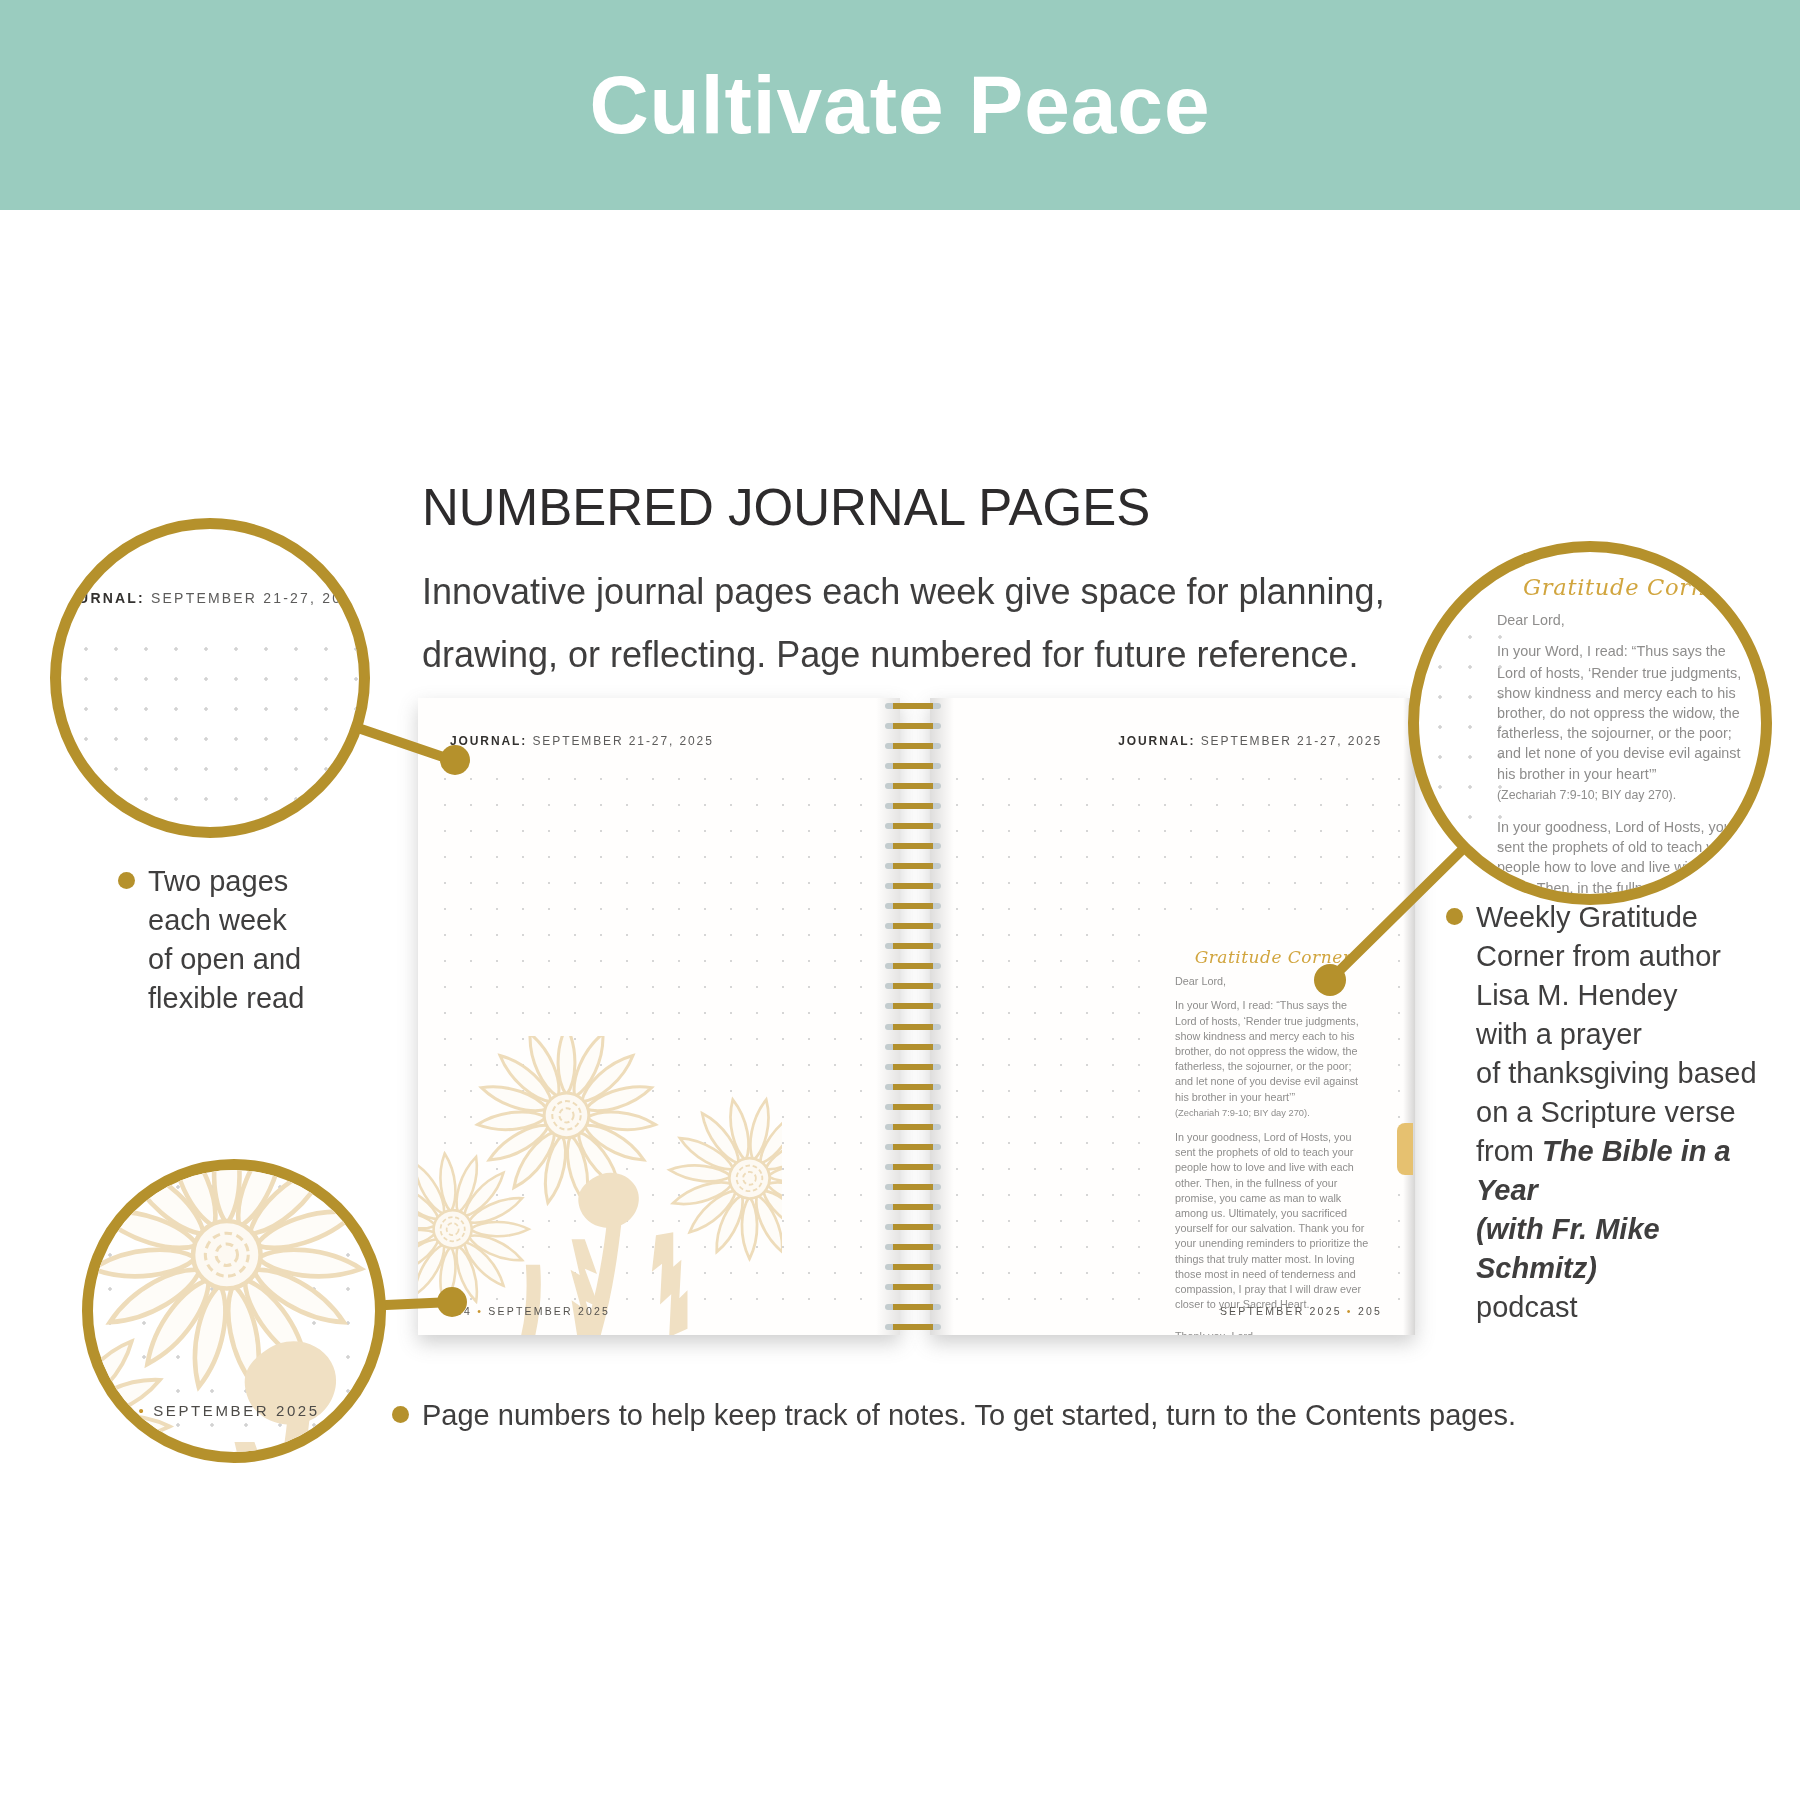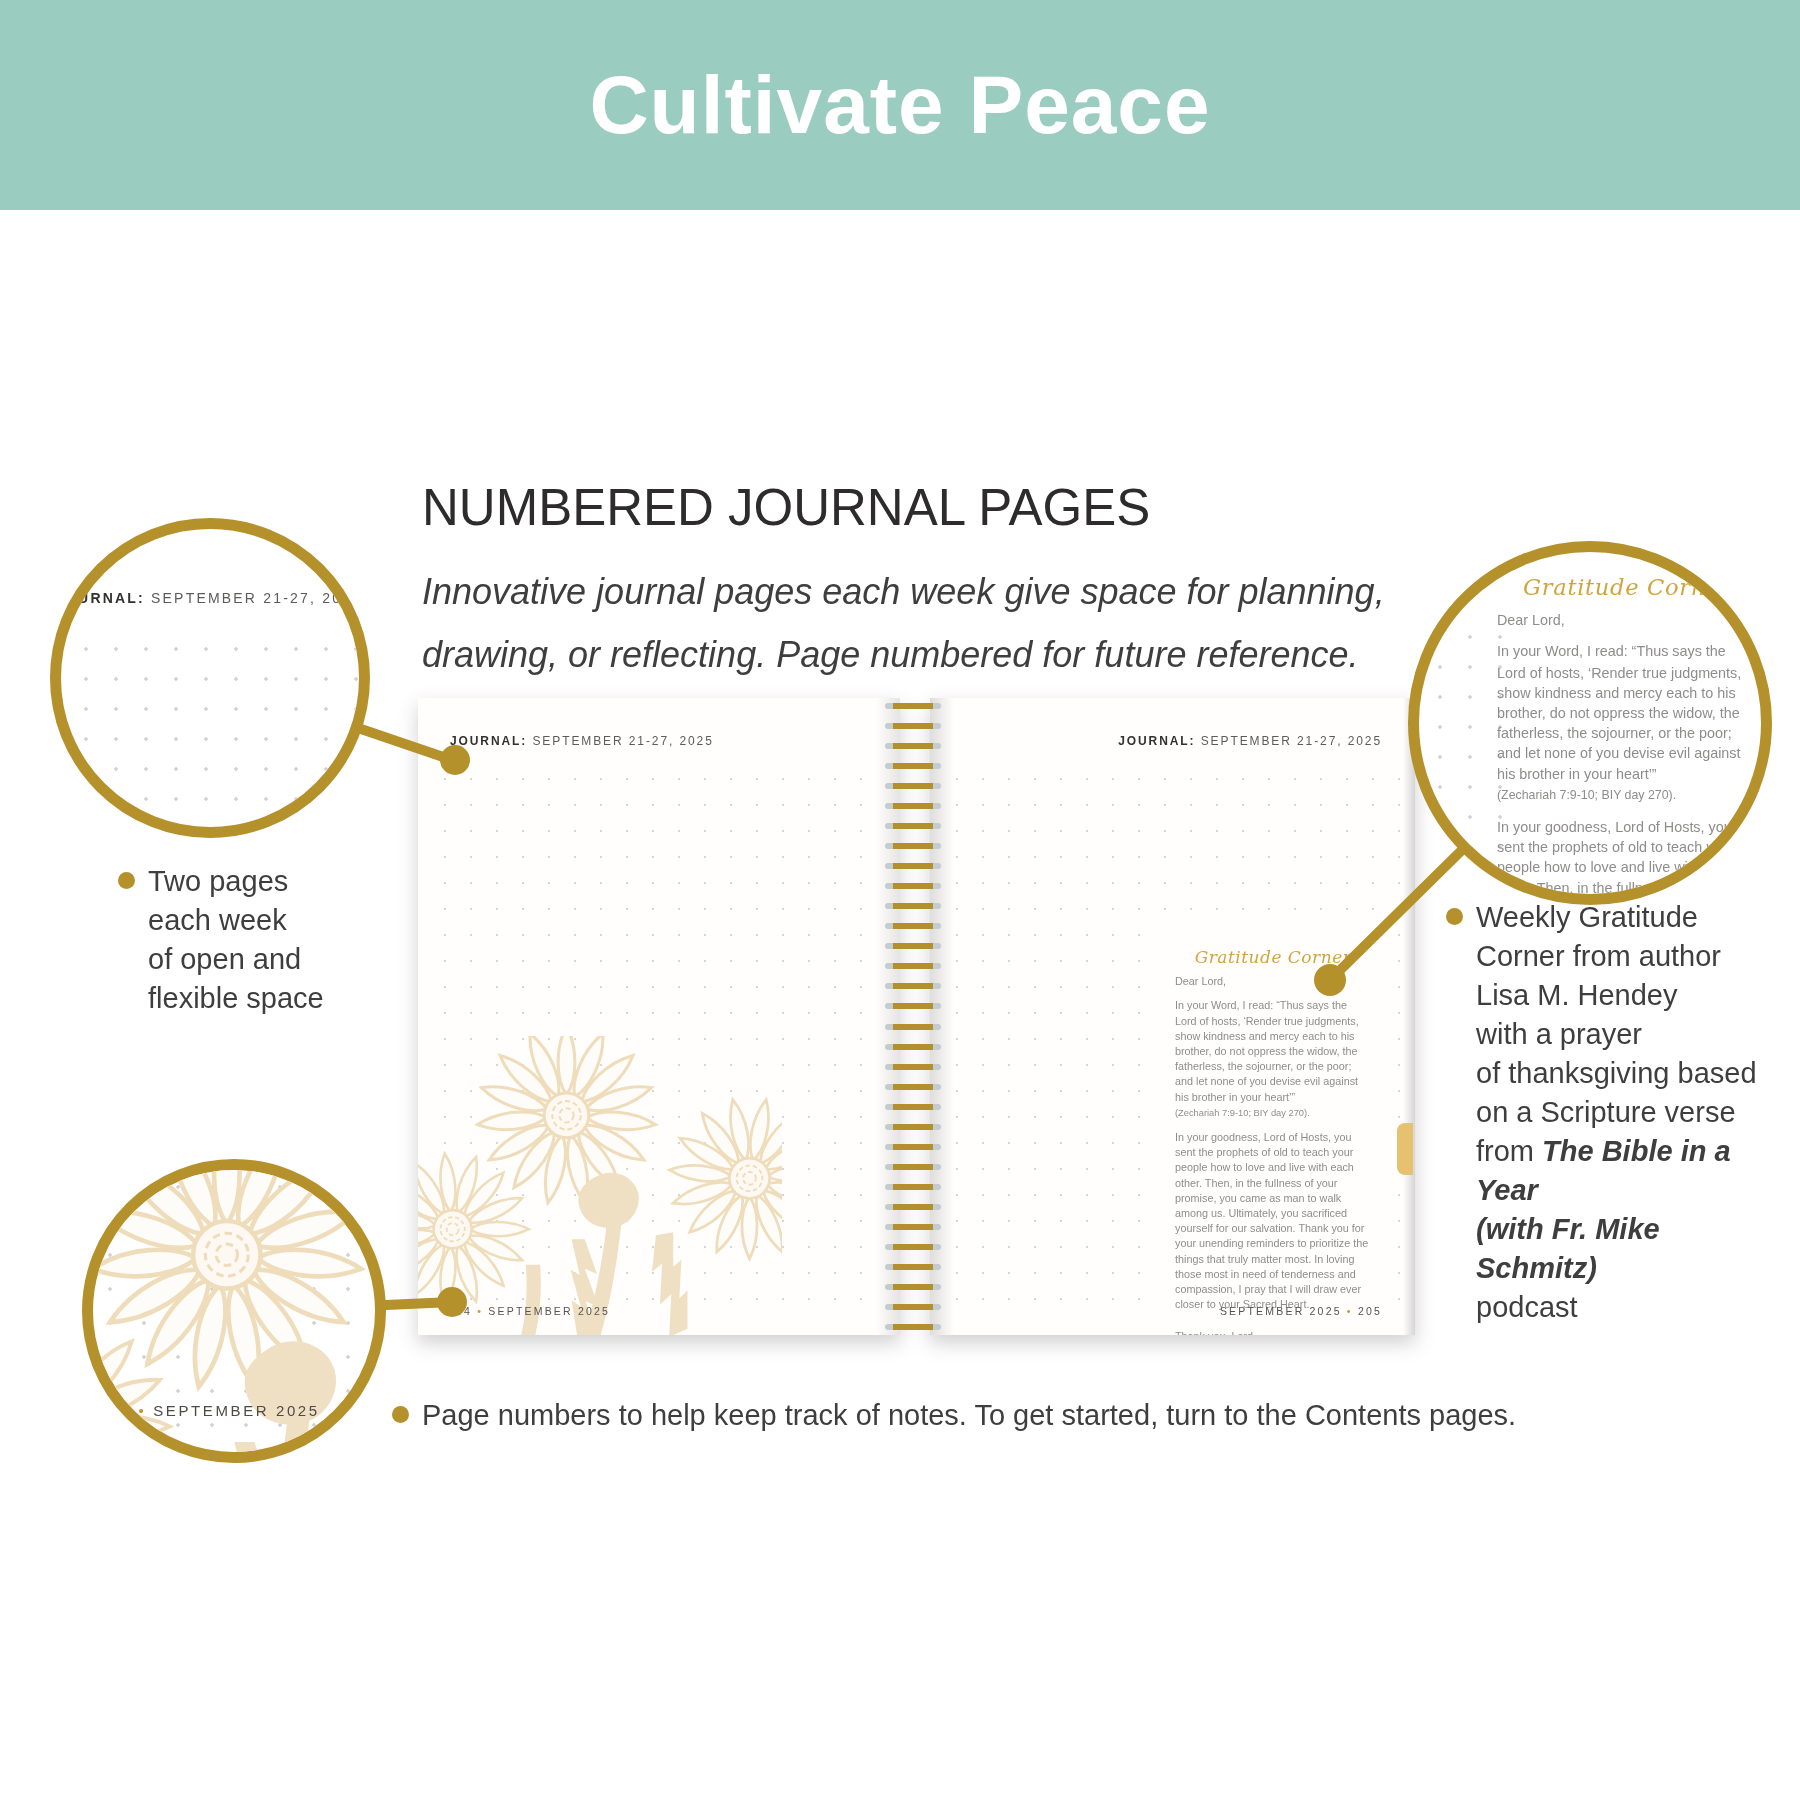--- a/index.html
+++ b/index.html
@@ -8,21 +8,21 @@
   .pre{white-space:pre-line;}
 
   
   .banner{position:absolute;left:0;top:0;width:1800px;height:210px;background:#9accbf;}
   .banner h1{margin:0;line-height:210px;text-align:center;color:#fff;font-size:82px;
              font-weight:700;letter-spacing:1px;}
 
   
   .headline{position:absolute;left:422px;top:478px;font-size:51px;font-weight:400;
             color:#2d2b2c;letter-spacing:0;}
-  .intro{position:absolute;left:422px;top:560px;font-size:36px;line-height:63px;color:#3f3e3e;font-style:italic;}
+  .intro{position:absolute;left:422px;top:560px;font-size:36px;line-height:63px;color:#3f3e3e;}
 
   
   .journal{position:absolute;left:418px;top:698px;width:997px;height:637px;z-index:10;}
   .page{position:absolute;top:0;height:637px;background:#fffefd;overflow:hidden;
         box-shadow:0 8px 18px rgba(100,100,100,.30);}
   .page-left{left:0;width:482px;}
   .page-right{left:512px;width:485px;}
   .page-left::after{content:'';position:absolute;right:0;top:0;bottom:0;width:24px;
         background:linear-gradient(to right,rgba(0,0,0,0),rgba(0,0,0,.10));}
   .page-right::before{content:'';position:absolute;left:0;top:0;bottom:0;width:24px;
@@ -262,21 +262,21 @@
         <span class="cite">(Zechariah 7:9-10; BIY day 270).</span></p>
       <p>In your goodness, Lord of Hosts, you sent the prophets of old to teach your people how to love and live with each other. Then, in the fullness of your promise, you came as man to walk among us. Ultimately, you sacrificed yourself for our salvation. Thank you for your unending reminders to prioritize the things that truly matter most. In loving those most in need of tenderness and compassion, I pray that I will draw ever closer to your Sacred Heart.</p>
     </div>
   </div>
 
   <div class="bullet bullet-left">
     <span class="dot"></span>
     <div class="pre">Two pages
 each week
 of open and
-flexible space</div>
+flexible read</div>
   </div>
 
   <div class="bullet bullet-right">
     <span class="dot"></span>
     <div class="pre"><span>Weekly Gratitude
 Corner from author
 Lisa M. Hendey
 with a prayer
 of thanksgiving based
 on a Scripture verse

